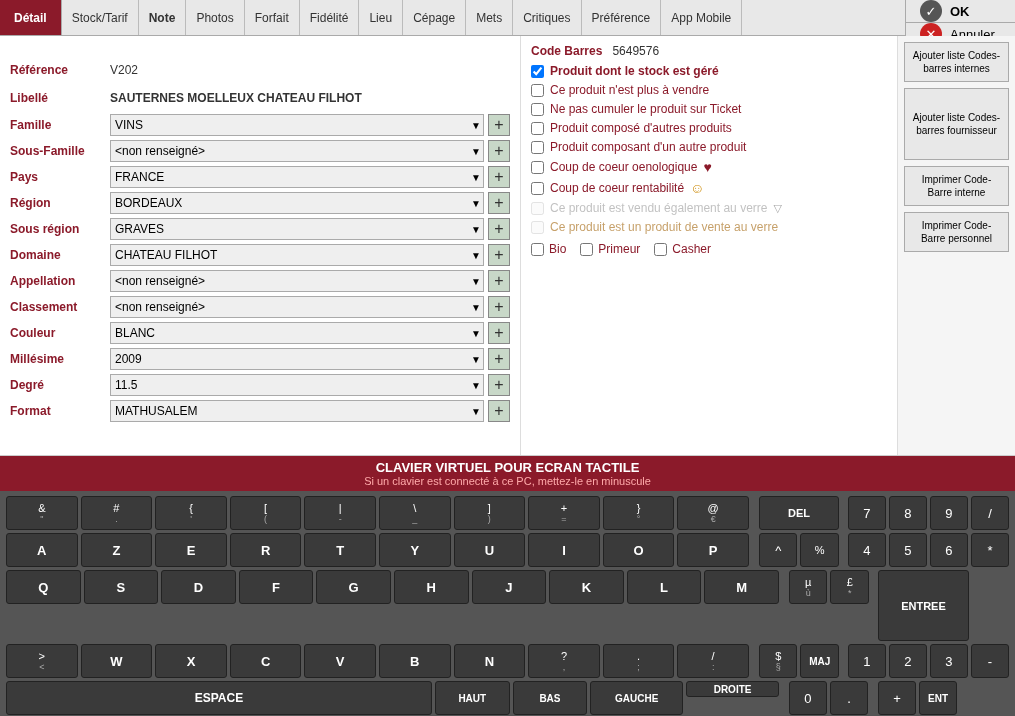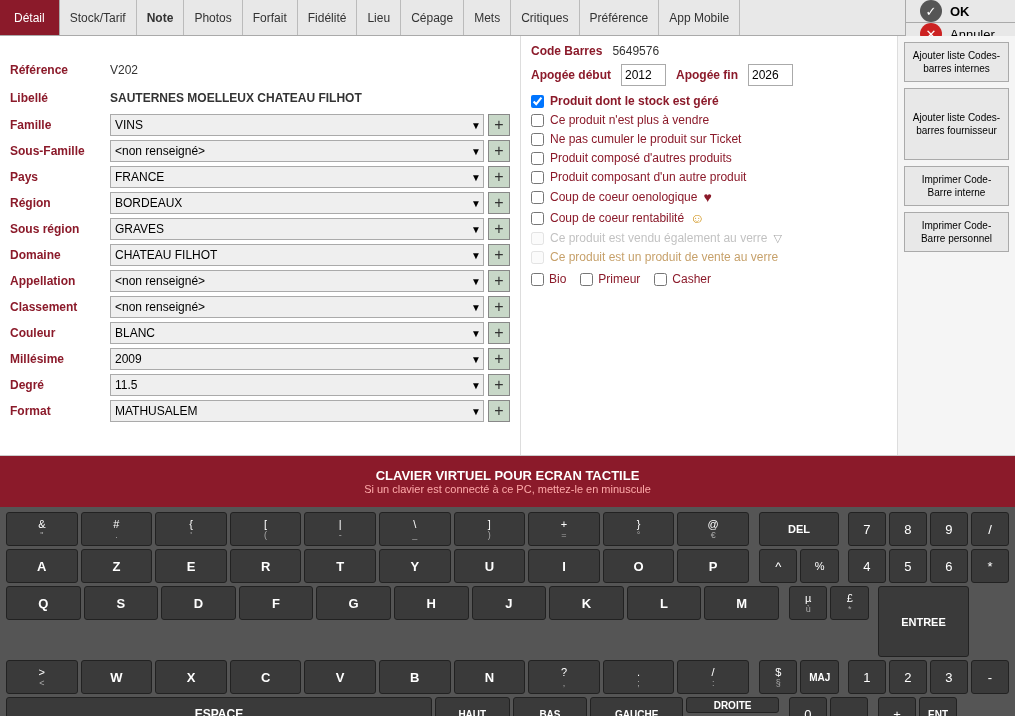--- a/index.html
+++ b/index.html
@@ -6,21 +6,21 @@
     body { font-family: Arial, sans-serif; font-size: 12px; background: #f0f0f0; width: 1015px; height: 716px; overflow: hidden; }
     .tab { padding: 0 12px; display: flex; align-items: center; cursor: pointer; border-right: 1px solid #bbb; font-size: 12px; white-space: nowrap; }
     .tab.active { background: #8b1a2a; color: white; font-weight: bold; }
     .tab:not(.active) { background: #e8e8e8; color: #333; }
     .form-row { display: flex; align-items: center; margin-bottom: 4px; min-height: 26px; }
   </style>
 </head>
 <body>
 
 <div style="display:flex; height:36px; background:#e8e8e8; border-bottom:1px solid #aaa;">
-  <div class="tab active" style="background:#8b1a2a; color:white; font-weight:normal; padding:16px 14px; display:flex; align-items:center; border-right:1px solid #aaa; font-size:12px;">Détail</div>
+  <div class="tab active" style="background:#8b1a2a; color:white; font-weight:bold; padding:16px 14px; display:flex; align-items:center; border-right:1px solid #aaa; font-size:12px;">Détail</div>
   <div class="tab" style="padding:0 10px; display:flex; align-items:center; border-right:1px solid #bbb; font-size:12px; cursor:pointer;">Stock/Tarif</div>
   <div class="tab" style="padding:0 10px; display:flex; align-items:center; border-right:1px solid #bbb; font-size:12px; cursor:pointer;font-weight:bold;">Note</div>
   <div class="tab" style="padding:0 10px; display:flex; align-items:center; border-right:1px solid #bbb; font-size:12px; cursor:pointer;">Photos</div>
   <div class="tab" style="padding:0 10px; display:flex; align-items:center; border-right:1px solid #bbb; font-size:12px; cursor:pointer;">Forfait</div>
   <div class="tab" style="padding:0 10px; display:flex; align-items:center; border-right:1px solid #bbb; font-size:12px; cursor:pointer;">Fidélité</div>
   <div class="tab" style="padding:0 10px; display:flex; align-items:center; border-right:1px solid #bbb; font-size:12px; cursor:pointer;">Lieu</div>
   <div class="tab" style="padding:0 10px; display:flex; align-items:center; border-right:1px solid #bbb; font-size:12px; cursor:pointer;">Cépage</div>
   <div class="tab" style="padding:0 10px; display:flex; align-items:center; border-right:1px solid #bbb; font-size:12px; cursor:pointer;">Mets</div>
   <div class="tab" style="padding:0 10px; display:flex; align-items:center; border-right:1px solid #bbb; font-size:12px; cursor:pointer;">Critiques</div>
   <div class="tab" style="padding:0 10px; display:flex; align-items:center; border-right:1px solid #bbb; font-size:12px; cursor:pointer;">Préférence</div>
@@ -211,26 +211,20 @@
 
   </div>
 
   <div style="flex:1; padding:8px 10px; border-left:1px solid #ddd; overflow-y:auto;">
 
     <div style="display:flex; align-items:center; gap:10px; margin-bottom:6px;">
       <span style="color:#8b1a2a; font-weight:bold; font-size:12px;">Code Barres</span>
       <span style="font-size:12px; color:#333;">5649576</span>
     </div>
 
-    <div style="display:flex; align-items:center; gap:10px; margin-bottom:8px;">
-      <span style="color:#8b1a2a; font-weight:bold; font-size:12px;">Apogée début</span>
-      <input type="text" style="width: 45px; height: 22px; border: 1px solid rgb(170, 170, 170); font-size: 12px; padding: 0px 3px;" value="2012">
-      <span style="color:#8b1a2a; font-weight:bold; font-size:12px;">Apogée fin</span>
-      <input type="text" style="width: 45px; height: 22px; border: 1px solid rgb(170, 170, 170); font-size: 12px; padding: 0px 3px;" value="2026">
-    </div>
 
     <div style="display:flex; align-items:center; gap:6px; margin-bottom:5px;">
       <input type="checkbox" checked="" style="margin: 0px;">
       <span style="font-size:12px; color:#8b1a2a; font-weight:bold;">Produit dont le stock est géré</span>
     </div>
     <div style="display:flex; align-items:center; gap:6px; margin-bottom:5px;">
       <input type="checkbox" style="margin: 0px;">
       <span style="font-size:12px; color:#8b1a2a;">Ce produit n'est plus à vendre</span>
     </div>
     <div style="display:flex; align-items:center; gap:6px; margin-bottom:5px;">
@@ -286,21 +280,21 @@
     <div style="border:1px solid #aaa; background:#e8e8e8; padding:6px 5px; font-size:10px; text-align:center; cursor:pointer; line-height:1.3;">Ajouter liste Codes-barres internes</div>
     <div style="border:1px solid #aaa; background:#e8e8e8; padding:22px 5px; font-size:10px; text-align:center; cursor:pointer; line-height:1.3;">Ajouter liste Codes-barres fournisseur</div>
     <div style="border:1px solid #aaa; background:#e8e8e8; padding:6px 5px; font-size:10px; text-align:center; cursor:pointer; line-height:1.3;">Imprimer Code-Barre interne</div>
     <div style="border:1px solid #aaa; background:#e8e8e8; padding:6px 5px; font-size:10px; text-align:center; cursor:pointer; line-height:1.3;">Imprimer Code-Barre personnel</div>
   </div>
 
 </div>
 
 <div style="background:#555; height:260px; display:flex; flex-direction:column;">
 
-  <div style="display:flex; background:#8b1a2a; padding:12px 10px; align-items:center; justify-content:flex-end;">
+  <div style="display:flex; background:#8b1a2a; padding:4px 10px; align-items:center; justify-content:flex-end;">
     <div style="flex:1;"></div>
     <div style="text-align:center; flex:0 0 400px;">
       <div style="color:white; font-weight:bold; font-size:13px;">CLAVIER VIRTUEL POUR ECRAN TACTILE</div>
       <div style="color:#ffaaaa; font-size:11px;">Si un clavier est connecté à ce PC, mettez-le en minuscule</div>
     </div>
     <div style="flex:1;"></div>
   </div>
 
   <div style="padding:5px 6px; flex:1; display:flex; flex-direction:column; gap:3px;">
 

